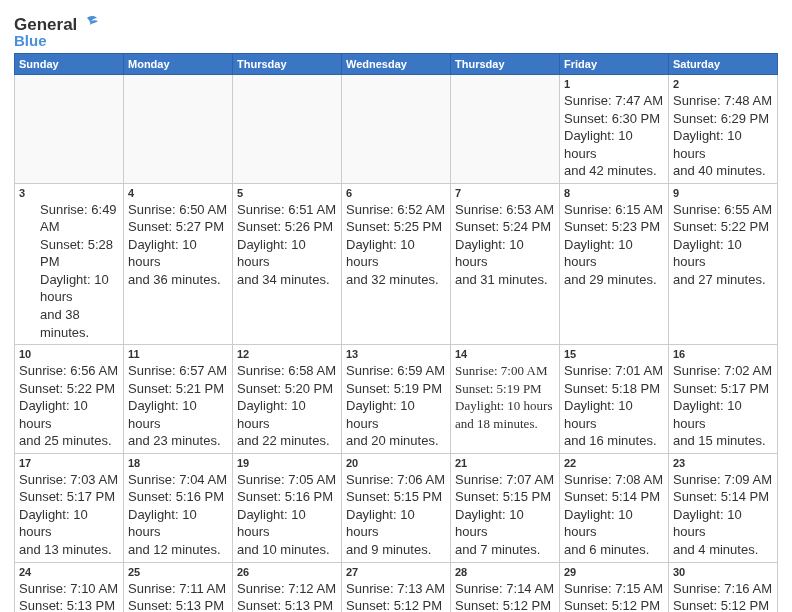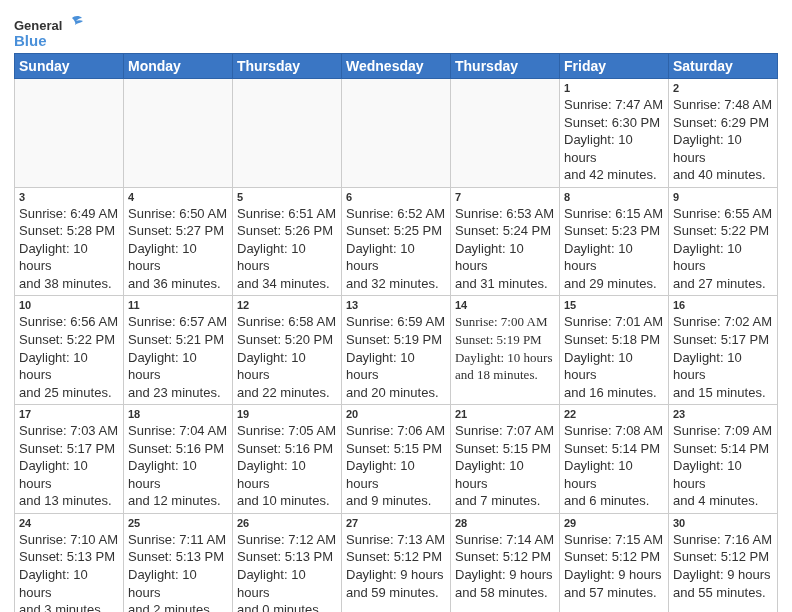--- a/index.html
+++ b/index.html
@@ -40,21 +40,21 @@
       color: #555;
     }
     table {
       width: 100%;
       border-collapse: collapse;
       table-layout: fixed;
     }
     th {
       background-color: #3a76c4;
       color: #fff;
-      font-size: 14px;
+      font-size: 11px;
       font-weight: bold;
       padding: 4px 4px;
       text-align: left;
       border: 1px solid #2d62a8;
     }
     td {
       border: 1px solid #ccc;
       vertical-align: top;
       padding: 3px 4px;
       font-size: 9.5px;
@@ -77,21 +77,21 @@
       color: #333;
     }
   </style>
 </head>
 <body>
 
 <div class="container">
   <div class="header-row">
     <div class="logo">
       <div style="display:flex;align-items:center;gap:2px;">
-        <div style="font-size:13px;font-weight:bold;color:#333;">
+        <div style="font-size:17px;font-weight:bold;color:#333;">
           <span style="color:#333;">General</span>
         </div>
         <div style="display:flex;align-items:flex-start;">
           <svg width="22" height="22" viewBox="0 0 22 22">
             <path d="M8 4 C10 2, 15 1, 18 4 C16 4, 14 5, 12 7 C14 6, 17 6, 19 7 C17 9, 13 9, 11 11 C12 9, 11 7, 8 4Z" fill="#4a90d9"></path>
           </svg>
         </div>
       </div>
       <div style="font-size:15px;font-weight:bold;color:#4a90d9;margin-top:-4px;">Blue</div>
     </div>
@@ -131,21 +131,21 @@
             <span class="day-num">2</span>
             <div class="day-info" style="white-space: pre-line;">Sunrise: 7:48 AM
 Sunset: 6:29 PM
 Daylight: 10 hours
 and 40 minutes.</div>
           </td>
         </tr>
         <tr>
           <td>
             <span class="day-num">3</span>
-            <div class="day-info" style="white-space: pre-line;">Sunrise: 6:49 AM
+            <div class="day-info" style="white-space: pre-line; margin-left: 21px;">Sunrise: 6:49 AM
 Sunset: 5:28 PM
 Daylight: 10 hours
 and 38 minutes.</div>
           </td>
           <td>
             <span class="day-num">4</span>
             <div class="day-info" style="white-space: pre-line;">Sunrise: 6:50 AM
 Sunset: 5:27 PM
 Daylight: 10 hours
 and 36 minutes.</div>

